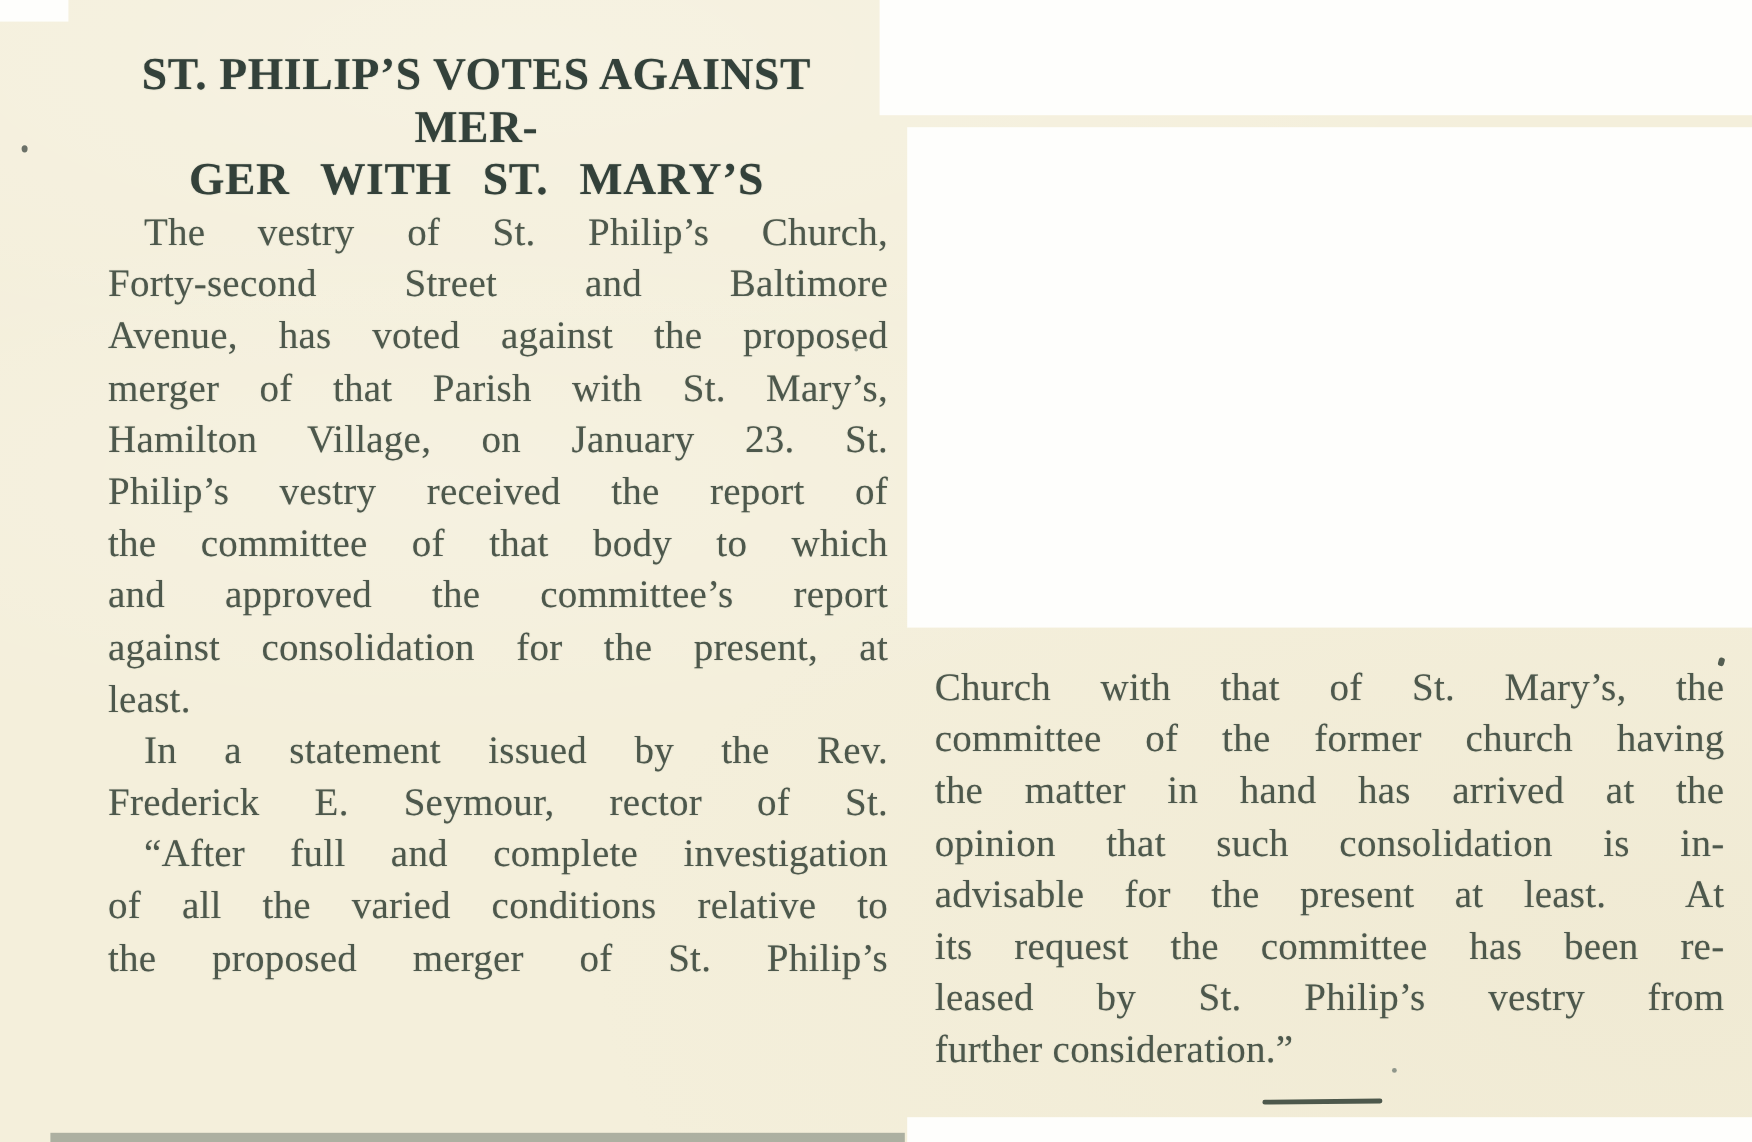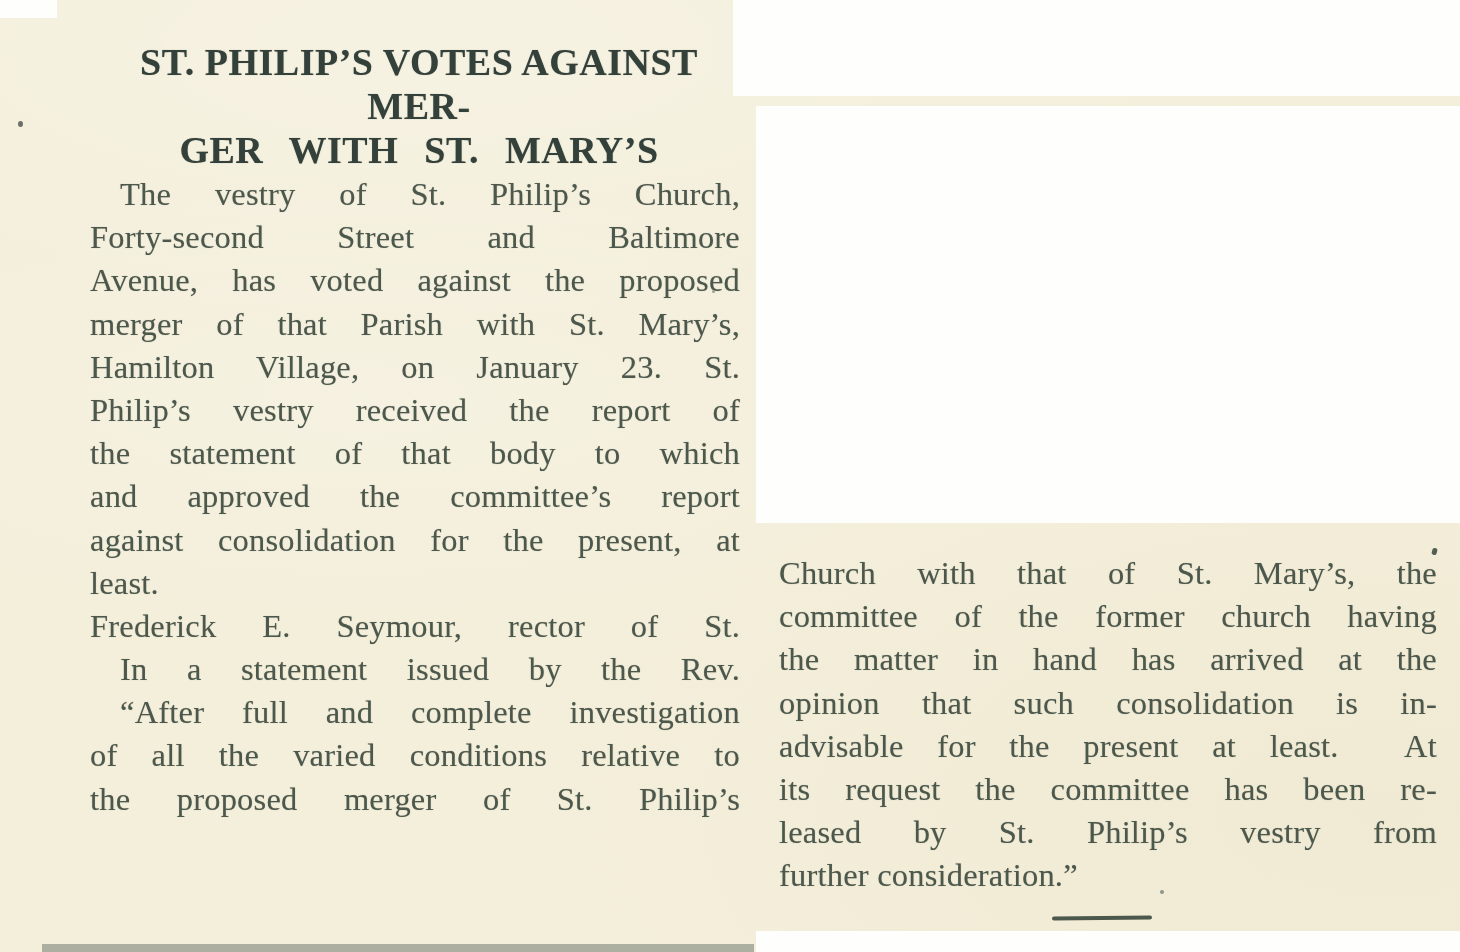--- a/index.html
+++ b/index.html
@@ -24,21 +24,21 @@
   }
 
   
   .patch { position:absolute; background: var(--white, #fefefc); z-index:2; }
   .patch-top-left     { left:0;     top:0;     width:57px;  height:18px; }
   .patch-top-right    { left:733px; top:0;     width:727px; height:96px; }
   .patch-mid-right    { left:756px; top:106px; width:704px; height:417px; }
   .patch-bottom-right { left:756px; top:931px; width:704px; height:21px; }
 
   .headline {
-    position:absolute; left:91px; top:40px; width:656px; margin:0;
+    position:absolute; left:69px; top:40px; width:656px; margin:0;
     z-index:3;
     font-size:38px; font-weight:bold; line-height:44px;
     letter-spacing:0.5px;
     text-align:center;
     color: var(--ink-strong, #33413a);
     text-shadow: 0 0 1px rgba(51,65,58,0.45);
   }
   .hl-line2 { word-spacing:16px; }
 
   .col {
@@ -92,26 +92,26 @@
     <div class="hl-line2">GER WITH ST. MARY’S</div>
   </h1>
 
   <div class="col left-col" id="left-col">
       <div class="line indent">The vestry of St. Philip’s Church,</div>
       <div class="line">Forty-second Street and Baltimore</div>
       <div class="line">Avenue, has voted against the proposed</div>
       <div class="line">merger of that Parish with St. Mary’s,</div>
       <div class="line">Hamilton Village, on January 23. St.</div>
       <div class="line">Philip’s vestry received the report of</div>
-      <div class="line">the statement of that body to which</div>
+      <div class="line">the committee of that body to which</div>
       <div class="line">and approved the committee’s report</div>
       <div class="line">against consolidation for the present, at</div>
       <div class="line endline">least.</div>
+      <div class="line indent">In a statement issued by the Rev.</div>
       <div class="line">Frederick E. Seymour, rector of St.</div>
-      <div class="line indent">In a statement issued by the Rev.</div>
       <div class="line indent">“After full and complete investigation</div>
       <div class="line">of all the varied conditions relative to</div>
       <div class="line">the proposed merger of St. Philip’s</div>
     </div>
   <div class="col right-col" id="right-col">
       <div class="line">Church with that of St. Mary’s, the</div>
       <div class="line">committee of the former church having</div>
       <div class="line">the matter in hand has arrived at the</div>
       <div class="line">opinion that such consolidation is in-</div>
       <div class="line">advisable for the present at least.&nbsp; At</div>

